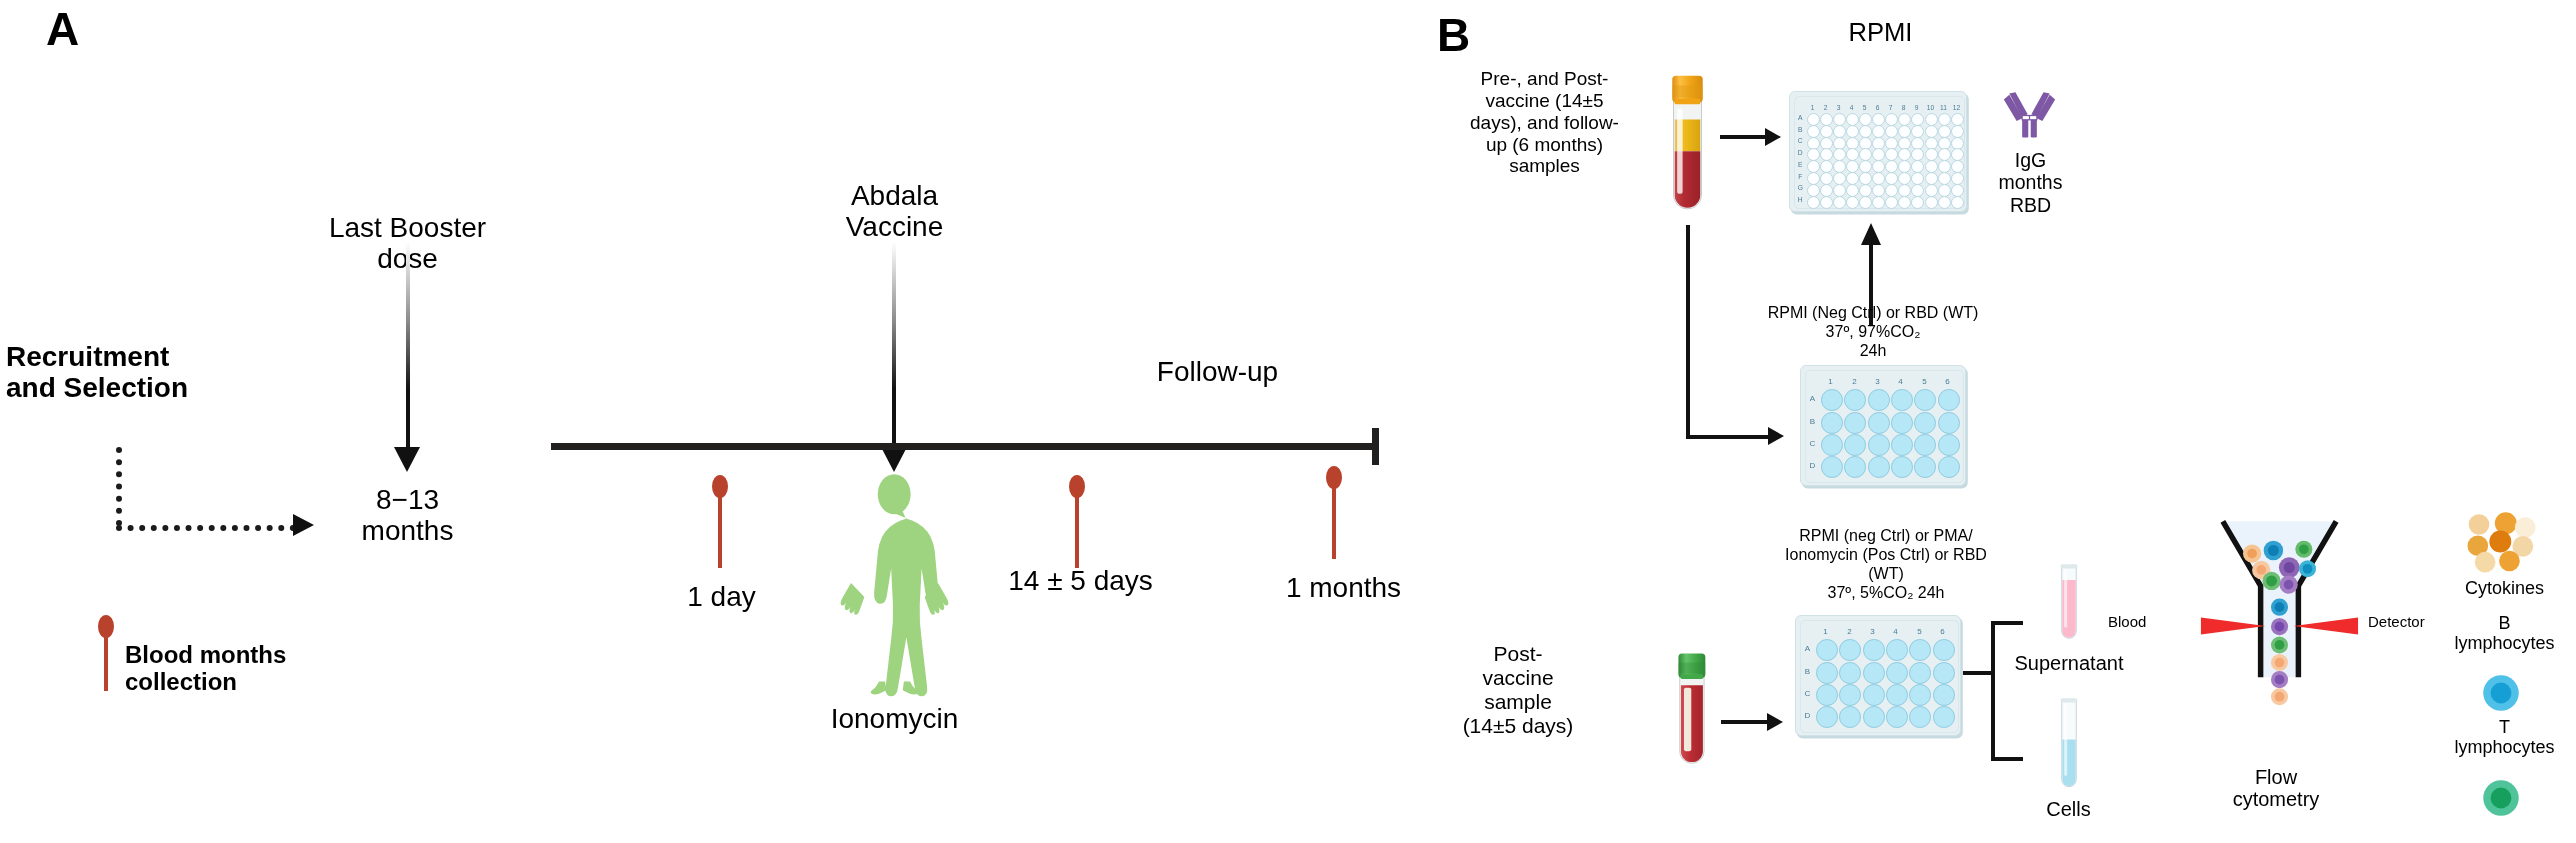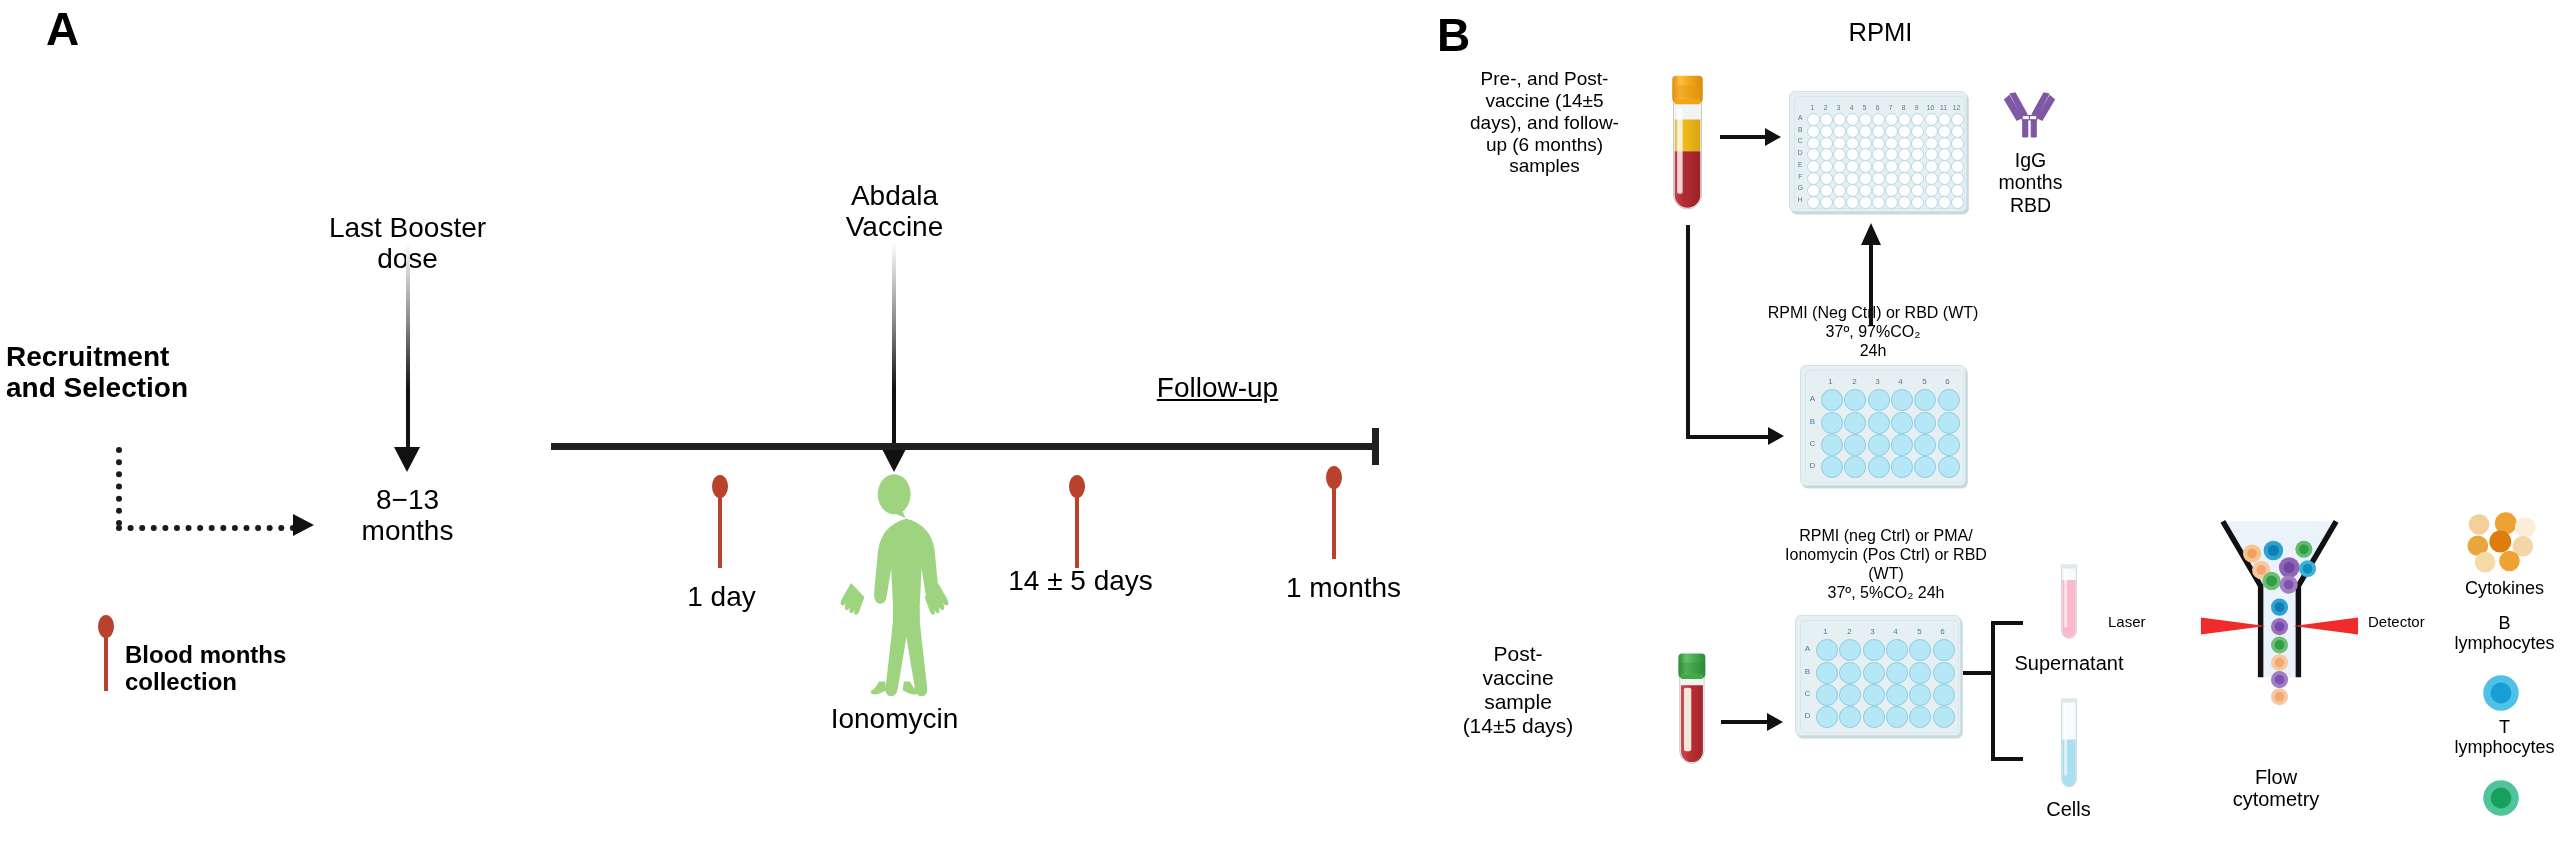--- a/index.html
+++ b/index.html
@@ -58,21 +58,21 @@
 <div class="grad-line" style="left:406px;top:242px;height:210px;"></div>
 <div class="arrowhead-down" style="left:394px;top:447px;"></div>
 <div class="abs txt" style="left:304px;top:484px;width:207px;">8−13
 months</div>
 
 <div class="abs txt" style="left:779px;top:180px;width:231px;">Abdala
 Vaccine</div>
 <div class="grad-line" style="left:892px;top:242px;height:210px;"></div>
 <div class="arrowhead-down" style="left:881px;top:447px;"></div>
 
-<div class="abs txt" style="left:1120px;top:372px;width:195px;text-decoration:underline;">Follow-up</div>
+<div class="abs txt" style="left:1120px;top:356px;width:195px;">Follow-up</div>
 
 <div class="abs tl-axis" style="left:551px;top:443px;width:828px;"></div>
 <div class="abs tl-endcap" style="left:1372px;top:428px;height:37px;"></div>
 
 <div class="abs" style="left:708px;top:475px;width:24px;height:91px;">
   <div class="marker-head" style="left:4.3px;top:0;"></div>
   <div class="marker-stem" style="left:9.7px;top:14.6px;height:78px;"></div>
 </div>
 <div class="abs txt" style="left:630px;top:581px;width:183px;">1 day</div>
 
@@ -464,21 +464,21 @@
         <circle cx="165" cy="234" r="8" fill="#f3a873"></circle>
       <circle cx="165" cy="262" r="14" fill="#a47dc4"></circle>
         <circle cx="165" cy="262" r="8" fill="#7c53ad"></circle>
       <circle cx="165" cy="290" r="14" fill="#f8c9a0"></circle>
         <circle cx="165" cy="290" r="8" fill="#f3a873"></circle>
     </g>
     <path d="M36 160 L142 174 L36 188 Z" fill="#ef2b2b"></path>
     <path d="M294 160 L188 174 L294 188 Z" fill="#ef2b2b"></path>
   </svg>
 </div>
-<div class="abs" style="left:2108px;top:613px;font-size:15px;">Laser</div>
+<div class="abs" style="left:2108px;top:613px;font-size:15px;">Blood</div>
 <div class="abs" style="left:2368px;top:613px;font-size:15px;">Detector</div>
 <div class="abs txt" style="left:2209px;top:766px;width:134px;font-size:20px;">Flow
 cytometry</div>
 
 <div class="abs" style="left:2462px;top:511px;width:73px;height:58px;">
   <svg width="73" height="58" viewBox="0 0 120 95">
     <circle cx="28" cy="22" r="17" fill="#f3d09a"></circle>
     <circle cx="72" cy="20" r="18" fill="#eda233"></circle>
     <circle cx="104" cy="27" r="17" fill="#faeed9"></circle>
     <circle cx="26" cy="57" r="17" fill="#e9a63d"></circle>

